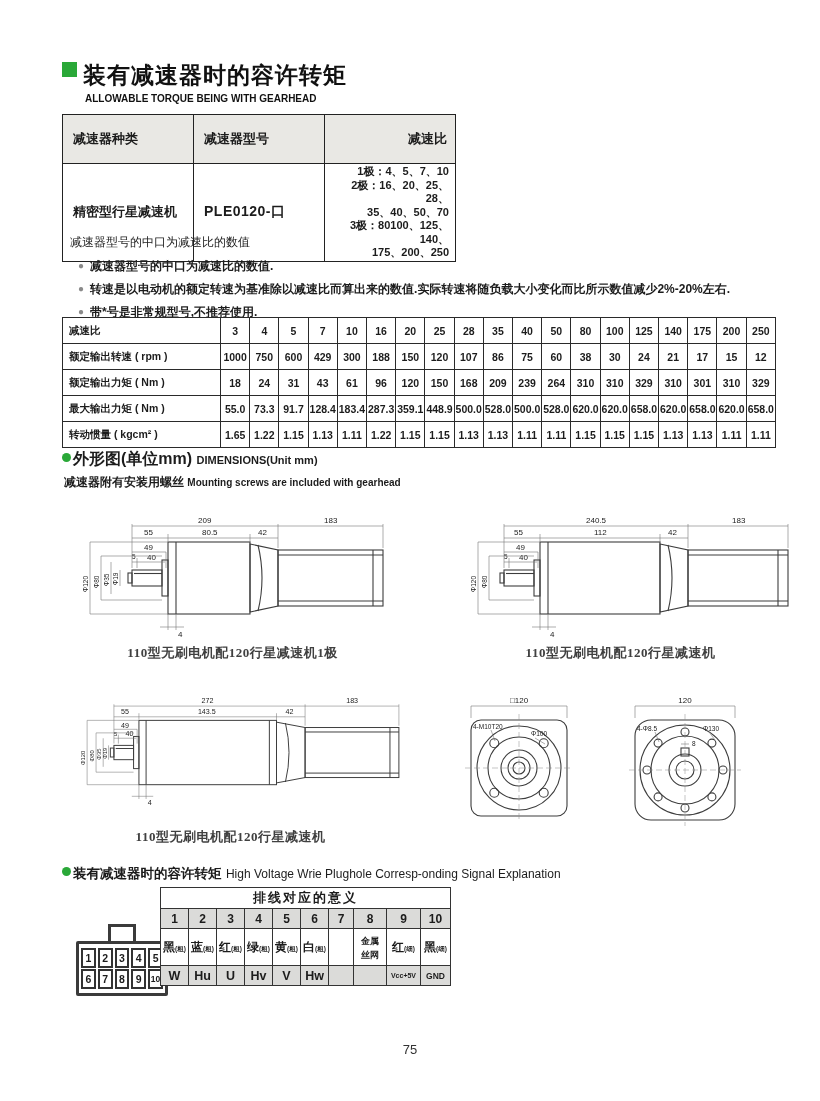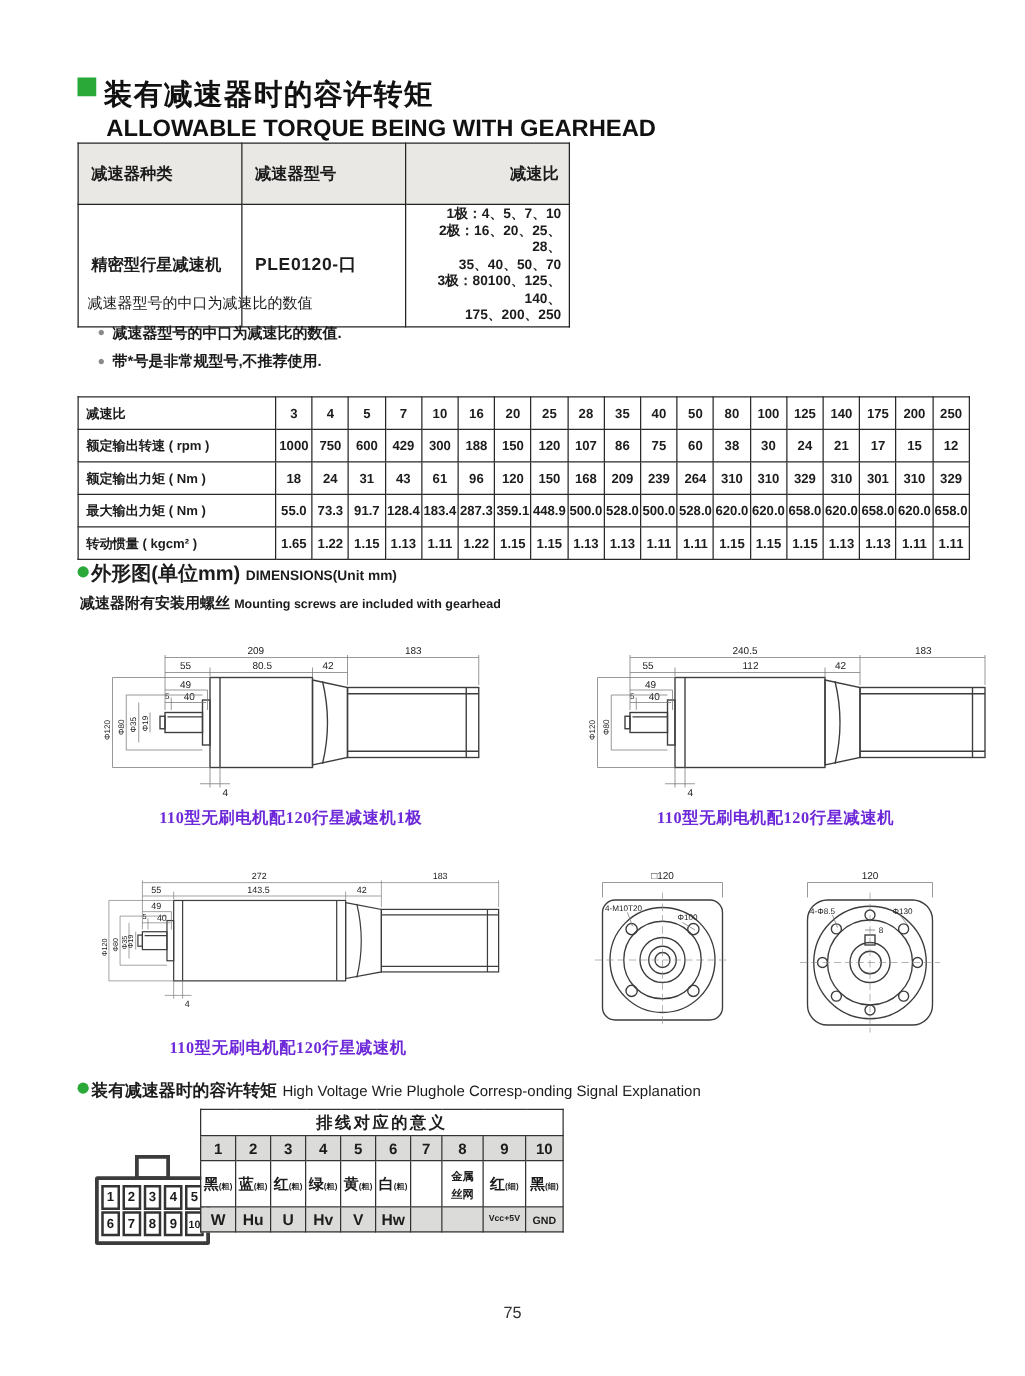--- a/index.html
+++ b/index.html
@@ -4,21 +4,21 @@
 <style>
   html,body{margin:0;padding:0;}
   body{width:820px;height:1101px;background:#ffffff;position:relative;
        font-family:"Liberation Sans",sans-serif;color:#1c1c1c;}
   .abs{position:absolute;}
 
   
   .hdr{left:62px;top:60px;}
   .sq{display:inline-block;width:15px;height:15px;background:#2aa838;vertical-align:6px;margin-right:6px;}
   .t-cn{display:inline-block;font-size:23px;font-weight:bold;letter-spacing:1px;color:#111;}
-  .t-en{font-size:19px;font-weight:bold;margin-left:23px;margin-top:2px;color:#111;}
+  .t-en{font-size:10px;font-weight:bold;margin-left:23px;margin-top:2px;color:#111;}
 
   
   .ghtable{left:62px;top:114px;width:394px;border-collapse:collapse;table-layout:fixed;}
   .ghtable td{border:1.5px solid #222;vertical-align:middle;}
   .gh-head td{background:#e9e8e4;height:46px;font-size:13px;font-weight:bold;padding-left:10px;}
   .gh-head td.right{text-align:right;padding-right:8px;}
   .gh-body td{height:74px;background:#fff;padding-left:10px;vertical-align:middle;}
   .gh-type{font-size:13px;font-weight:bold;}
   .gh-model{font-size:14px;font-weight:bold;letter-spacing:.5px;}
   .ratio{font-size:11px;font-weight:bold;text-align:right;padding-right:6px;line-height:13.5px;}
@@ -39,21 +39,21 @@
   
   .dim-hdr{left:62px;top:449px;}
   .gdot{display:inline-block;width:9px;height:9px;border-radius:50%;background:#2aa838;margin-right:2px;vertical-align:2px;}
   .dim-cn{font-size:16px;font-weight:bold;}
   .dim-en{font-size:11px;font-weight:bold;}
   .dim-note{margin-top:4px;margin-left:2px;font-size:12px;font-weight:bold;}
   .dim-en2{font-size:10px;}
 
   
   .drawing{position:absolute;}
-  .caption{text-align:center;font-size:13px;color:#6d28d9;letter-spacing:.5px;
+  .caption{text-align:center;font-size:13px;color:#404040;letter-spacing:.5px;
            font-family:"Liberation Serif",serif;font-weight:bold;}
   svg .p{stroke:#3d3d3d;stroke-width:1.1;fill:none;}
   svg .d{stroke:#777;stroke-width:.6;fill:none;}
   svg .cl{stroke:#888;stroke-width:.5;fill:none;stroke-dasharray:6 3;}
   svg .t{font-size:8px;fill:#222;font-family:"Liberation Sans",sans-serif;}
   svg .ts{font-size:6.5px;fill:#222;font-family:"Liberation Sans",sans-serif;}
   svg .tm{text-anchor:middle;}
 
   
   .sig-hdr{left:62px;top:864px;}
@@ -106,20 +106,21 @@
           <div>3极：80100、125、140、</div>
           <div>175、200、250</div>
         </td>
   </tr>
 </tbody>
   </table>
 <div class="abs gh-foot">减速器型号的中口为减速比的数值</div>
 
 <div class="abs notes">
     <div class="note-line"><span class="bullet">●</span><span>减速器型号的中口为减速比的数值.</span></div>
+    <div class="note-line"><span class="bullet">●</span><span>转速是以电动机的额定转速为基准除以减速比而算出来的数值.实际转速将随负载大小变化而比所示数值减少2%-20%左右.</span></div>
     <div class="note-line"><span class="bullet">●</span><span>带*号是非常规型号,不推荐使用.</span></div>
   </div>
 
 <table class="abs spec">
     <colgroup>
       <col style="width: 158px;">
       <col>
       <col>
       <col>
       <col>
@@ -407,21 +408,21 @@
     <text class="ts" transform="translate(48,78) rotate(-90)">Φ35</text>
     <text class="ts" transform="translate(54,77) rotate(-90)">Φ19</text>
     <line class="d" x1="90" y1="106" x2="90" y2="122"></line>
       <line class="d" x1="98" y1="106" x2="98" y2="122"></line>
       <line class="d" x1="82" y1="119" x2="106" y2="119"></line>
     <text class="t" x="100" y="129">4</text>
   </svg>
   <div class="caption">110型无刷电机配120行星减速机</div>
 </div>
 
-<div class="drawing" style="left:468px;top:686px;width:320px;">
+<div class="drawing" style="left:457px;top:686px;width:320px;">
   <svg width="310" height="150" viewBox="0 0 310 150">
 
     <rect class="p" x="14" y="34" width="96" height="96" rx="10"></rect>
     <circle class="p" cx="62" cy="82" r="42"></circle>
       <circle class="p" cx="62" cy="82" r="31"></circle>
     <circle class="p" cx="62" cy="82" r="18"></circle>
       <circle class="p" cx="62" cy="82" r="11"></circle>
       <circle class="p" cx="62" cy="82" r="6"></circle>
     <circle class="p" cx="37.3" cy="57.3" r="4.5"></circle>
       <circle class="p" cx="86.7" cy="57.3" r="4.5"></circle>

